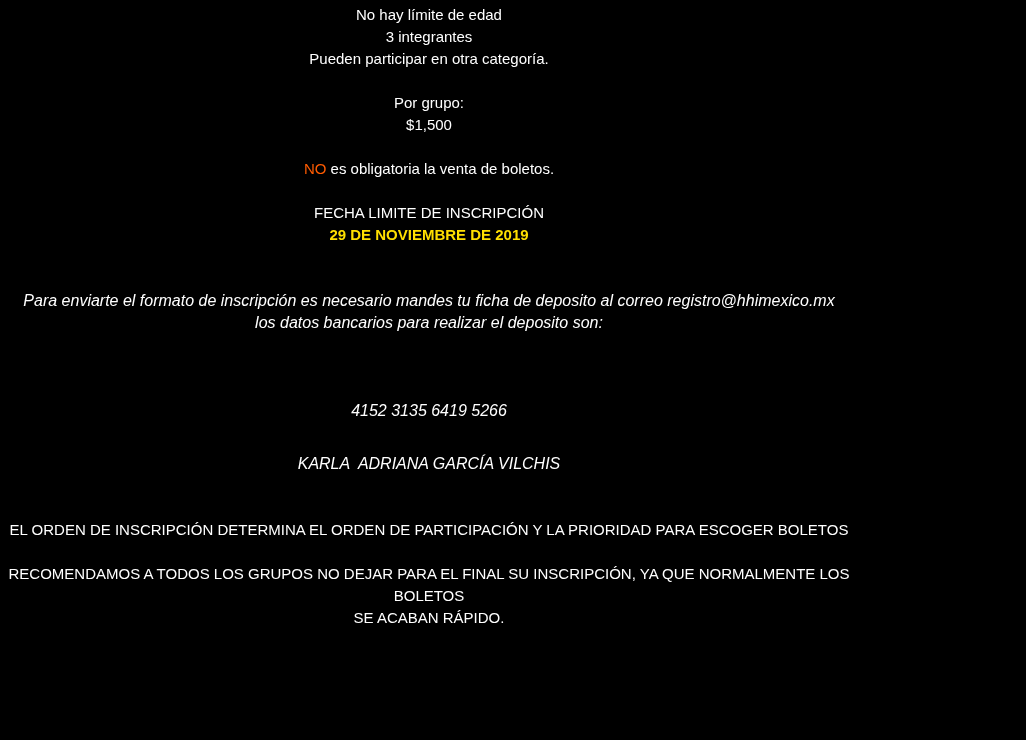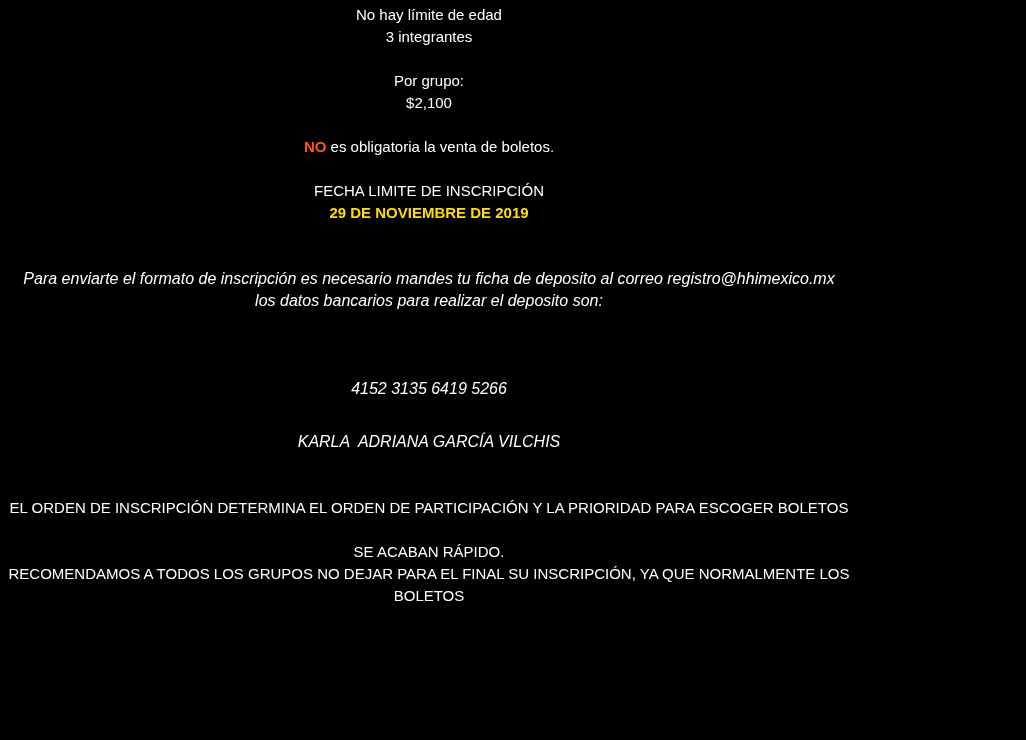--- a/index.html
+++ b/index.html
@@ -35,43 +35,44 @@
   }
   .line-lg {
     font-size: 16px;
     font-style: italic;
   }
   .spacer   { height: 22px; }
   .spacer-2 { height: 44px; }
   .spacer-3 { height: 66px; }
   .hl-orange {
     color: var(--orange);
-    font-weight: 700;
+    font-weight: 400;
   }
   .hl-yellow {
     color: var(--yellow);
     font-weight: 700;
   }
   .pre {
     white-space: pre-wrap;
     margin-top: 31px;
   }
 </style>
 </head>
 <body>
 
 <div class="page">
 
   <p class="line">No hay límite de edad</p>
   <p class="line">3 integrantes</p>
+  <p class="line">Pueden participar en otra categoría.</p>
 
   <div class="spacer"></div>
 
   <p class="line">Por grupo:</p>
-  <p class="line">$2,100</p>
+  <p class="line">$1,500</p>
 
   <div class="spacer"></div>
 
   <p class="line"><span class="hl-orange">NO</span><span> es obligatoria la venta de boletos.</span></p>
 
   <div class="spacer"></div>
 
   <p class="line">FECHA LIMITE DE INSCRIPCIÓN</p>
   <p class="line hl-yellow">29 DE NOVIEMBRE DE 2019</p>
 
@@ -84,16 +85,16 @@
 
   <p class="line line-lg">4152 3135 6419 5266</p>
   <p class="line line-lg pre">KARLA  ADRIANA GARCÍA VILCHIS</p>
 
   <div class="spacer-2"></div>
 
   <p class="line">EL ORDEN DE INSCRIPCIÓN DETERMINA EL ORDEN DE PARTICIPACIÓN Y LA PRIORIDAD PARA ESCOGER BOLETOS</p>
 
   <div class="spacer"></div>
 
+  <p class="line">RECOMENDAMOS A TODOS LOS GRUPOS NO DEJAR PARA EL FINAL SU INSCRIPCIÓN, YA QUE NORMALMENTE LOS BOLETOS</p>
   <p class="line">SE ACABAN RÁPIDO.</p>
-  <p class="line">RECOMENDAMOS A TODOS LOS GRUPOS NO DEJAR PARA EL FINAL SU INSCRIPCIÓN, YA QUE NORMALMENTE LOS BOLETOS</p>
 
 </div>
 
 </body></html>

